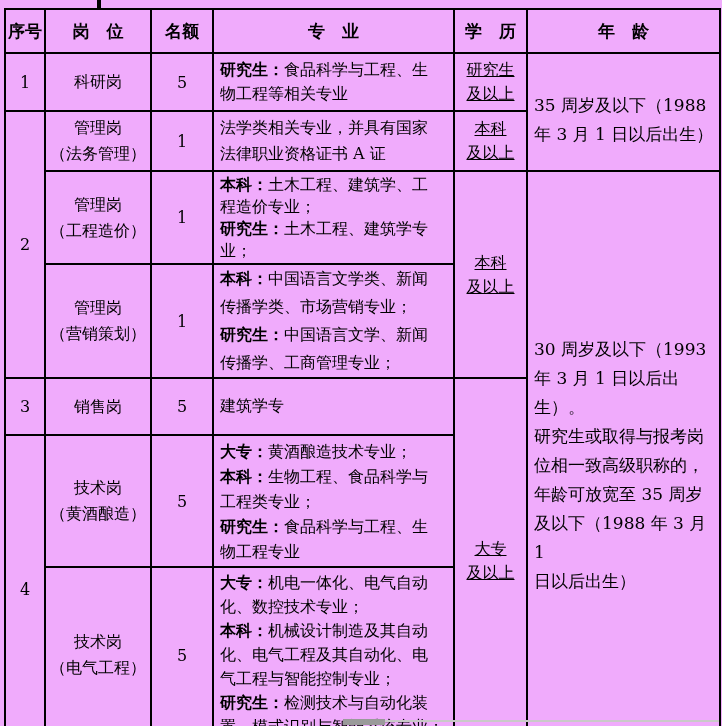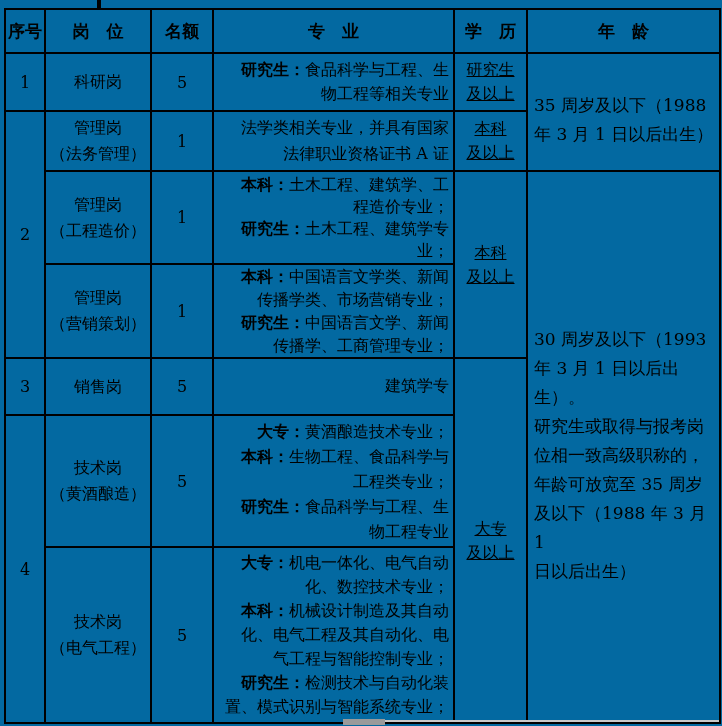--- a/index.html
+++ b/index.html
@@ -1,17 +1,17 @@
 <!DOCTYPE html>
 <html><head>
 <meta charset="utf-8">
 <style>
   html,body{margin:0;padding:0;background:#fff;}
   .canvas{
-    position:relative;width:722px;height:726px;background:#0369a1;
+    position:relative;width:722px;height:726px;background:#f0abfc;
     color:#000;font-family:"DejaVu Serif","Liberation Serif",serif;
     overflow:hidden;
   }
   table.recruit{
     position:absolute;left:4px;top:8px;width:715px;
     border-collapse:collapse;table-layout:fixed;
   }
   td,th{
     border:2px solid #000;
     padding:0;
@@ -26,25 +26,25 @@
   tr.h2{height:60px;}
   tr.h3{height:93px;}
   tr.h4{height:88px;}
   tr.h5{height:57px;}
   tr.h6{height:132px;}
   tr.h7{height:176px;}
   .seq,.quota{font-size:16px;}
   .pos{font-size:16px;line-height:26px;}
   .edu{font-size:16px;line-height:24px;text-decoration:underline;}
   .major{
-    text-align:right;font-size:16px;
+    text-align:left;font-size:16px;
     padding:0 4px 0 6px;
   }
   .major p.mp{margin:0;}
-  .lh21{line-height:23px;}
+  .lh21{line-height:28px;}
   .lh22{line-height:22px;}
   .lh24{line-height:24px;}
   .lh25{line-height:25px;}
   .lh26{line-height:26px;border-radius:18px;}
   .age{
     text-align:left;font-size:17px;line-height:29px;
     padding:16px 2px 0 6px;
   }
   b{font-weight:bold;}
   

